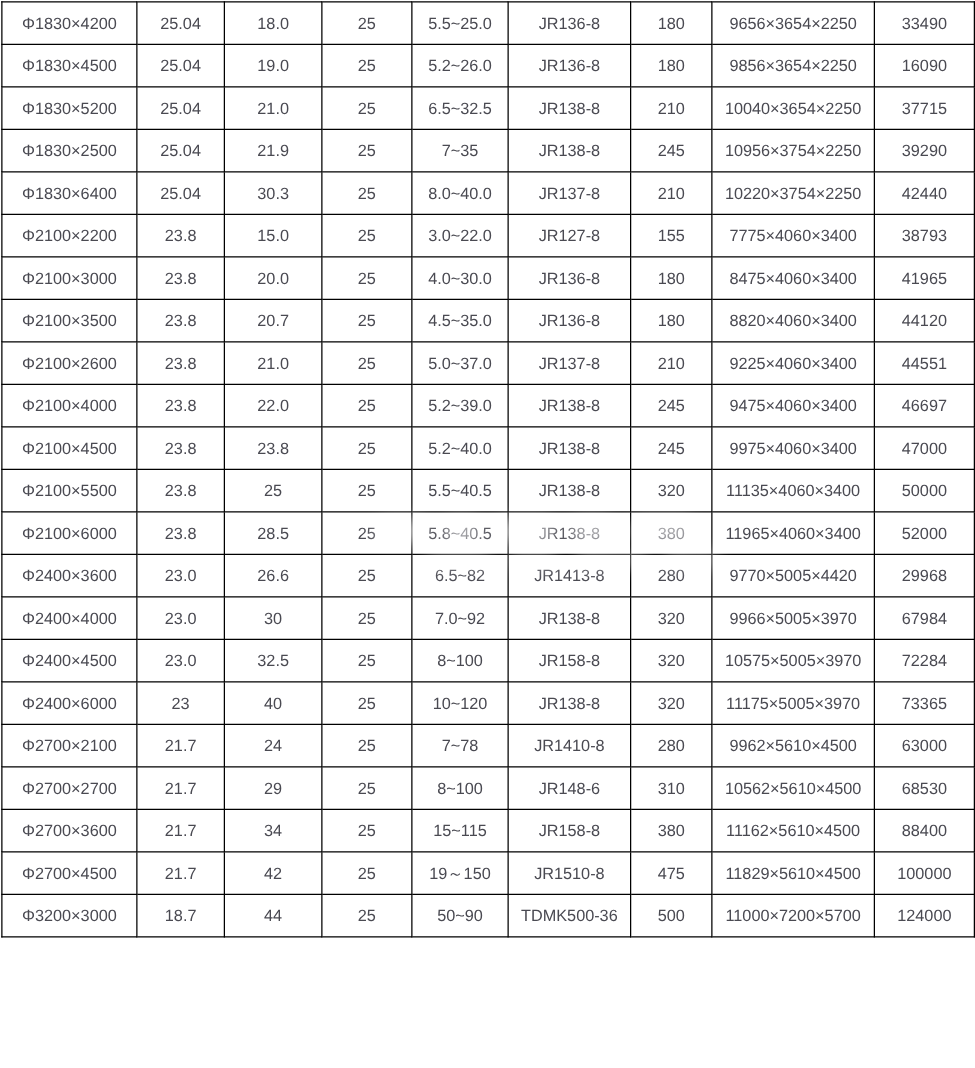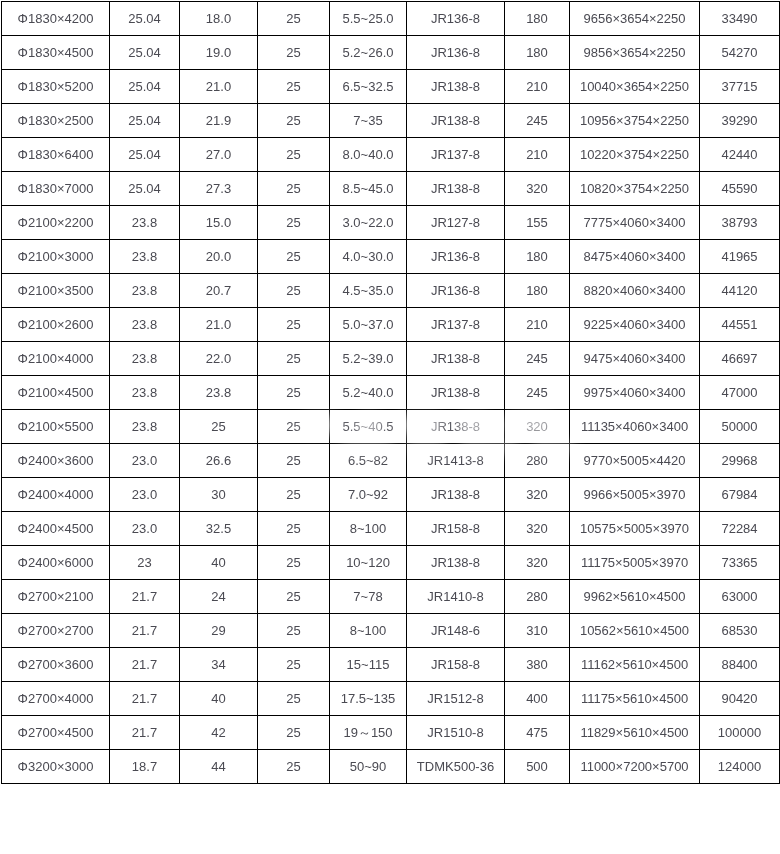--- a/index.html
+++ b/index.html
@@ -84,21 +84,21 @@
         </tr>
         <tr>
           <td>Φ1830×4500</td>
           <td>25.04</td>
           <td>19.0</td>
           <td>25</td>
           <td>5.2~26.0</td>
           <td>JR136-8</td>
           <td>180</td>
           <td>9856×3654×2250</td>
-          <td>54270</td>
+          <td>16090</td>
         </tr>
         <tr>
           <td>Φ1830×5200</td>
           <td>25.04</td>
           <td>21.0</td>
           <td>25</td>
           <td>6.5~32.5</td>
           <td>JR138-8</td>
           <td>210</td>
           <td>10040×3654×2250</td>
@@ -111,40 +111,29 @@
           <td>25</td>
           <td>7~35</td>
           <td>JR138-8</td>
           <td>245</td>
           <td>10956×3754×2250</td>
           <td>39290</td>
         </tr>
         <tr>
           <td>Φ1830×6400</td>
           <td>25.04</td>
-          <td>27.0</td>
+          <td>30.3</td>
           <td>25</td>
           <td>8.0~40.0</td>
           <td>JR137-8</td>
           <td>210</td>
           <td>10220×3754×2250</td>
           <td>42440</td>
         </tr>
         <tr>
-          <td>Φ1830×7000</td>
-          <td>25.04</td>
-          <td>27.3</td>
-          <td>25</td>
-          <td>8.5~45.0</td>
-          <td>JR138-8</td>
-          <td>320</td>
-          <td>10820×3754×2250</td>
-          <td>45590</td>
-        </tr>
-        <tr>
           <td>Φ2100×2200</td>
           <td>23.8</td>
           <td>15.0</td>
           <td>25</td>
           <td>3.0~22.0</td>
           <td>JR127-8</td>
           <td>155</td>
           <td>7775×4060×3400</td>
           <td>38793</td>
         </tr>
@@ -208,20 +197,31 @@
           <td>23.8</td>
           <td>25</td>
           <td>25</td>
           <td>5.5~40.5</td>
           <td>JR138-8</td>
           <td>320</td>
           <td>11135×4060×3400</td>
           <td>50000</td>
         </tr>
         <tr>
+          <td>Φ2100×6000</td>
+          <td>23.8</td>
+          <td>28.5</td>
+          <td>25</td>
+          <td>5.8~40.5</td>
+          <td>JR138-8</td>
+          <td>380</td>
+          <td>11965×4060×3400</td>
+          <td>52000</td>
+        </tr>
+        <tr>
           <td>Φ2400×3600</td>
           <td>23.0</td>
           <td>26.6</td>
           <td>25</td>
           <td>6.5~82</td>
           <td>JR1413-8</td>
           <td>280</td>
           <td>9770×5005×4420</td>
           <td>29968</td>
         </tr>
@@ -283,31 +283,20 @@
         <tr>
           <td>Φ2700×3600</td>
           <td>21.7</td>
           <td>34</td>
           <td>25</td>
           <td>15~115</td>
           <td>JR158-8</td>
           <td>380</td>
           <td>11162×5610×4500</td>
           <td>88400</td>
-        </tr>
-        <tr>
-          <td>Φ2700×4000</td>
-          <td>21.7</td>
-          <td>40</td>
-          <td>25</td>
-          <td>17.5~135</td>
-          <td>JR1512-8</td>
-          <td>400</td>
-          <td>11175×5610×4500</td>
-          <td>90420</td>
         </tr>
         <tr>
           <td>Φ2700×4500</td>
           <td>21.7</td>
           <td>42</td>
           <td>25</td>
           <td>19～150</td>
           <td>JR1510-8</td>
           <td>475</td>
           <td>11829×5610×4500</td>

